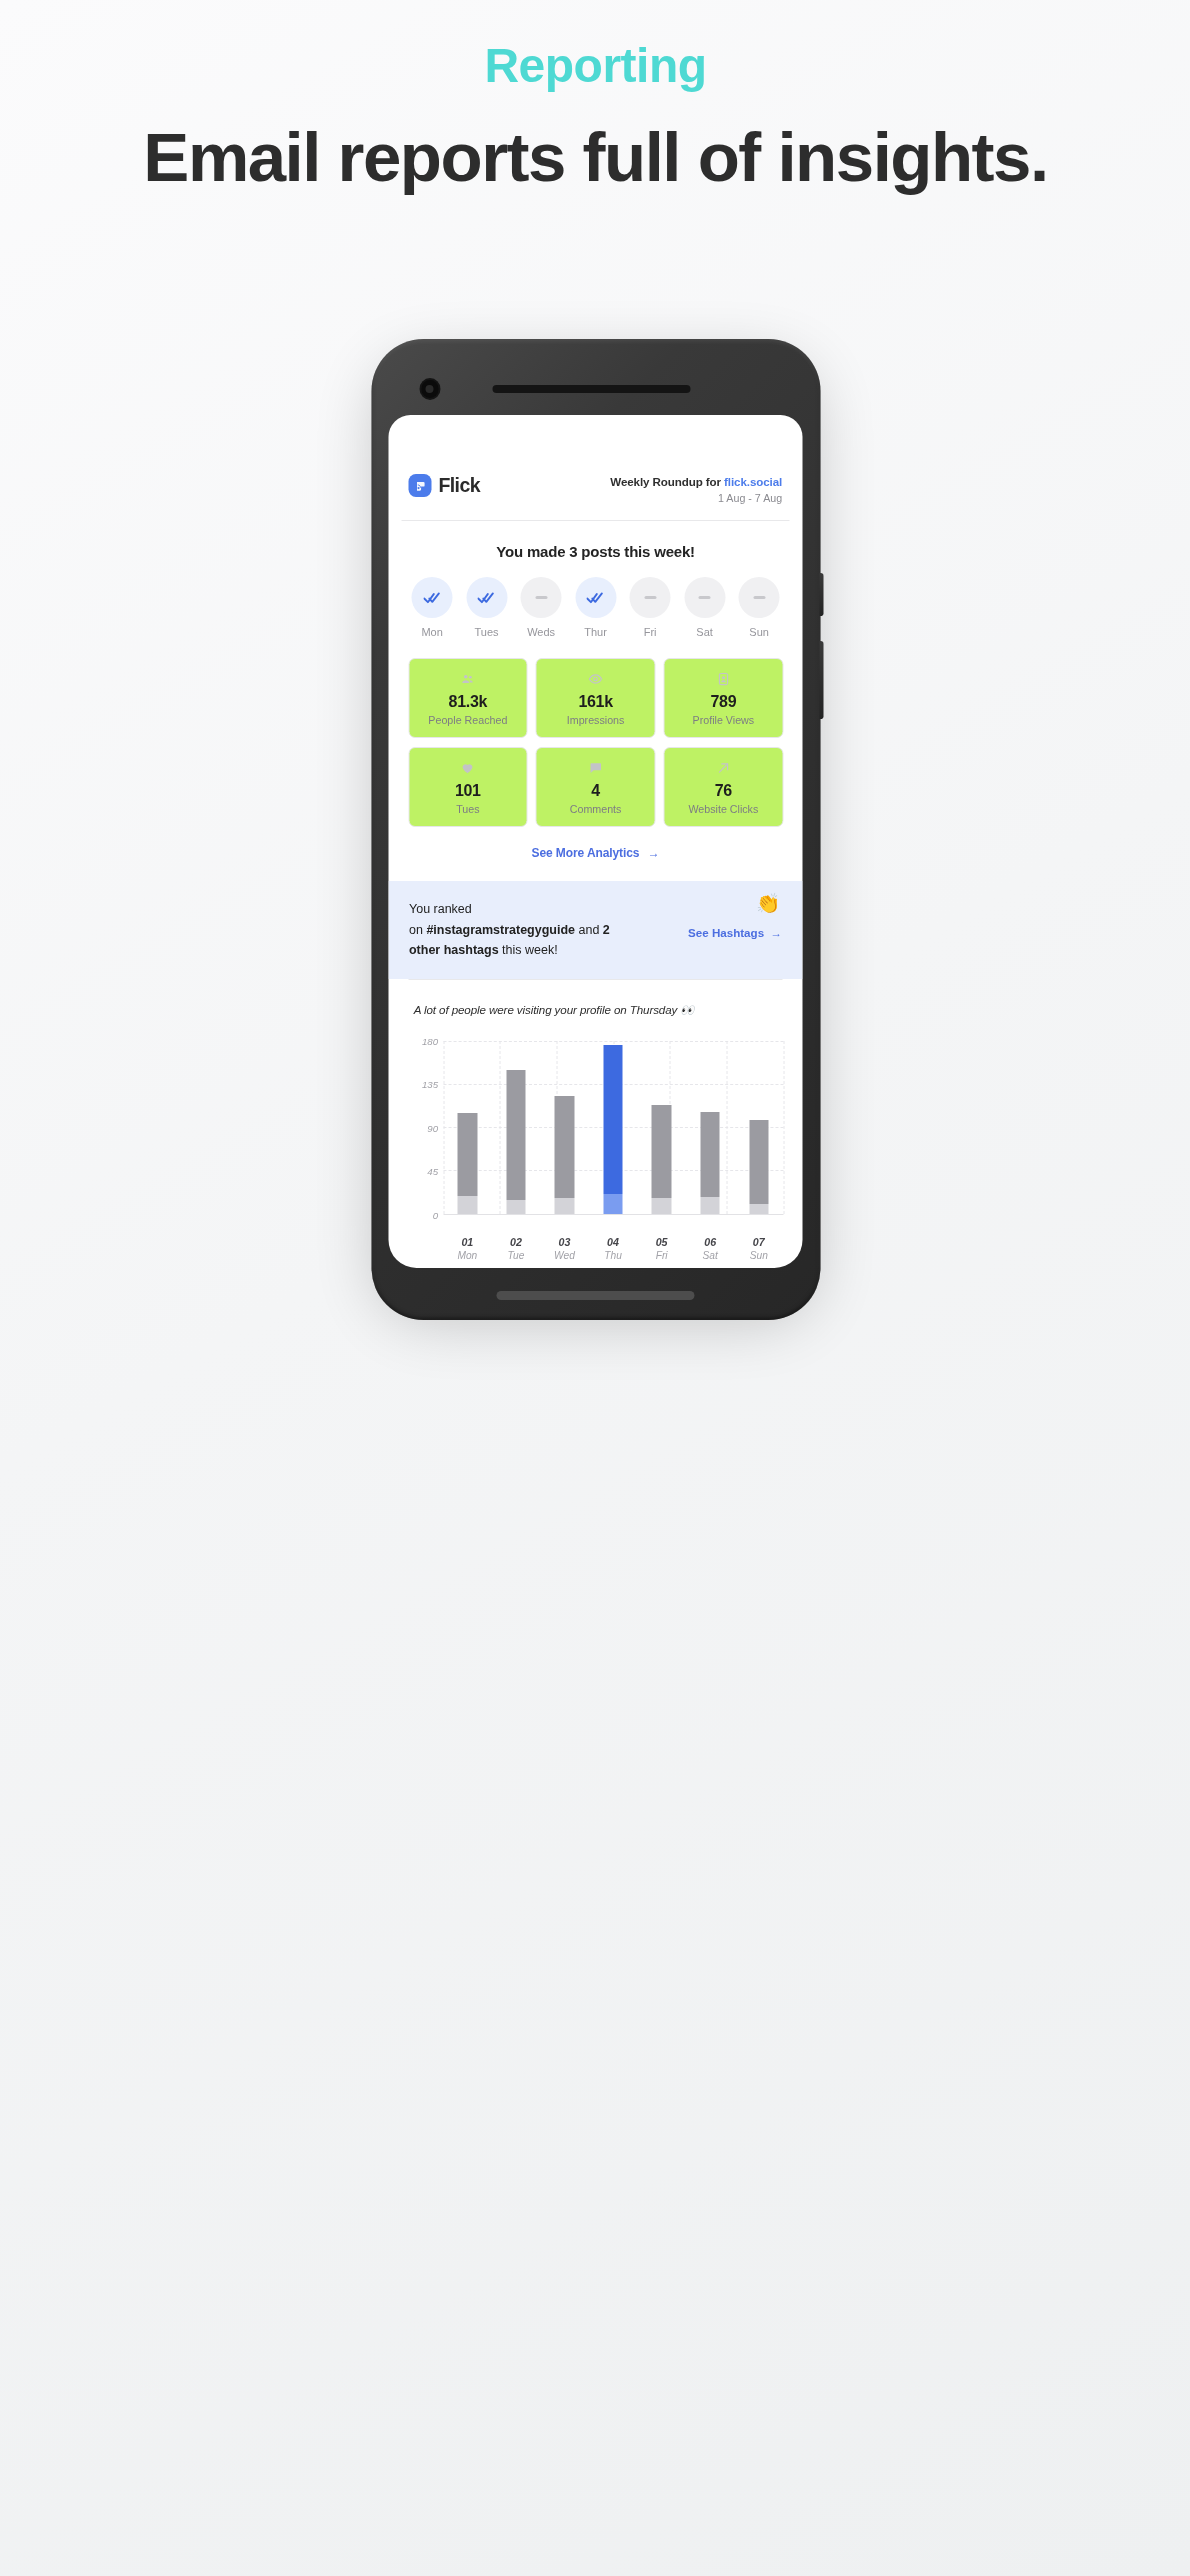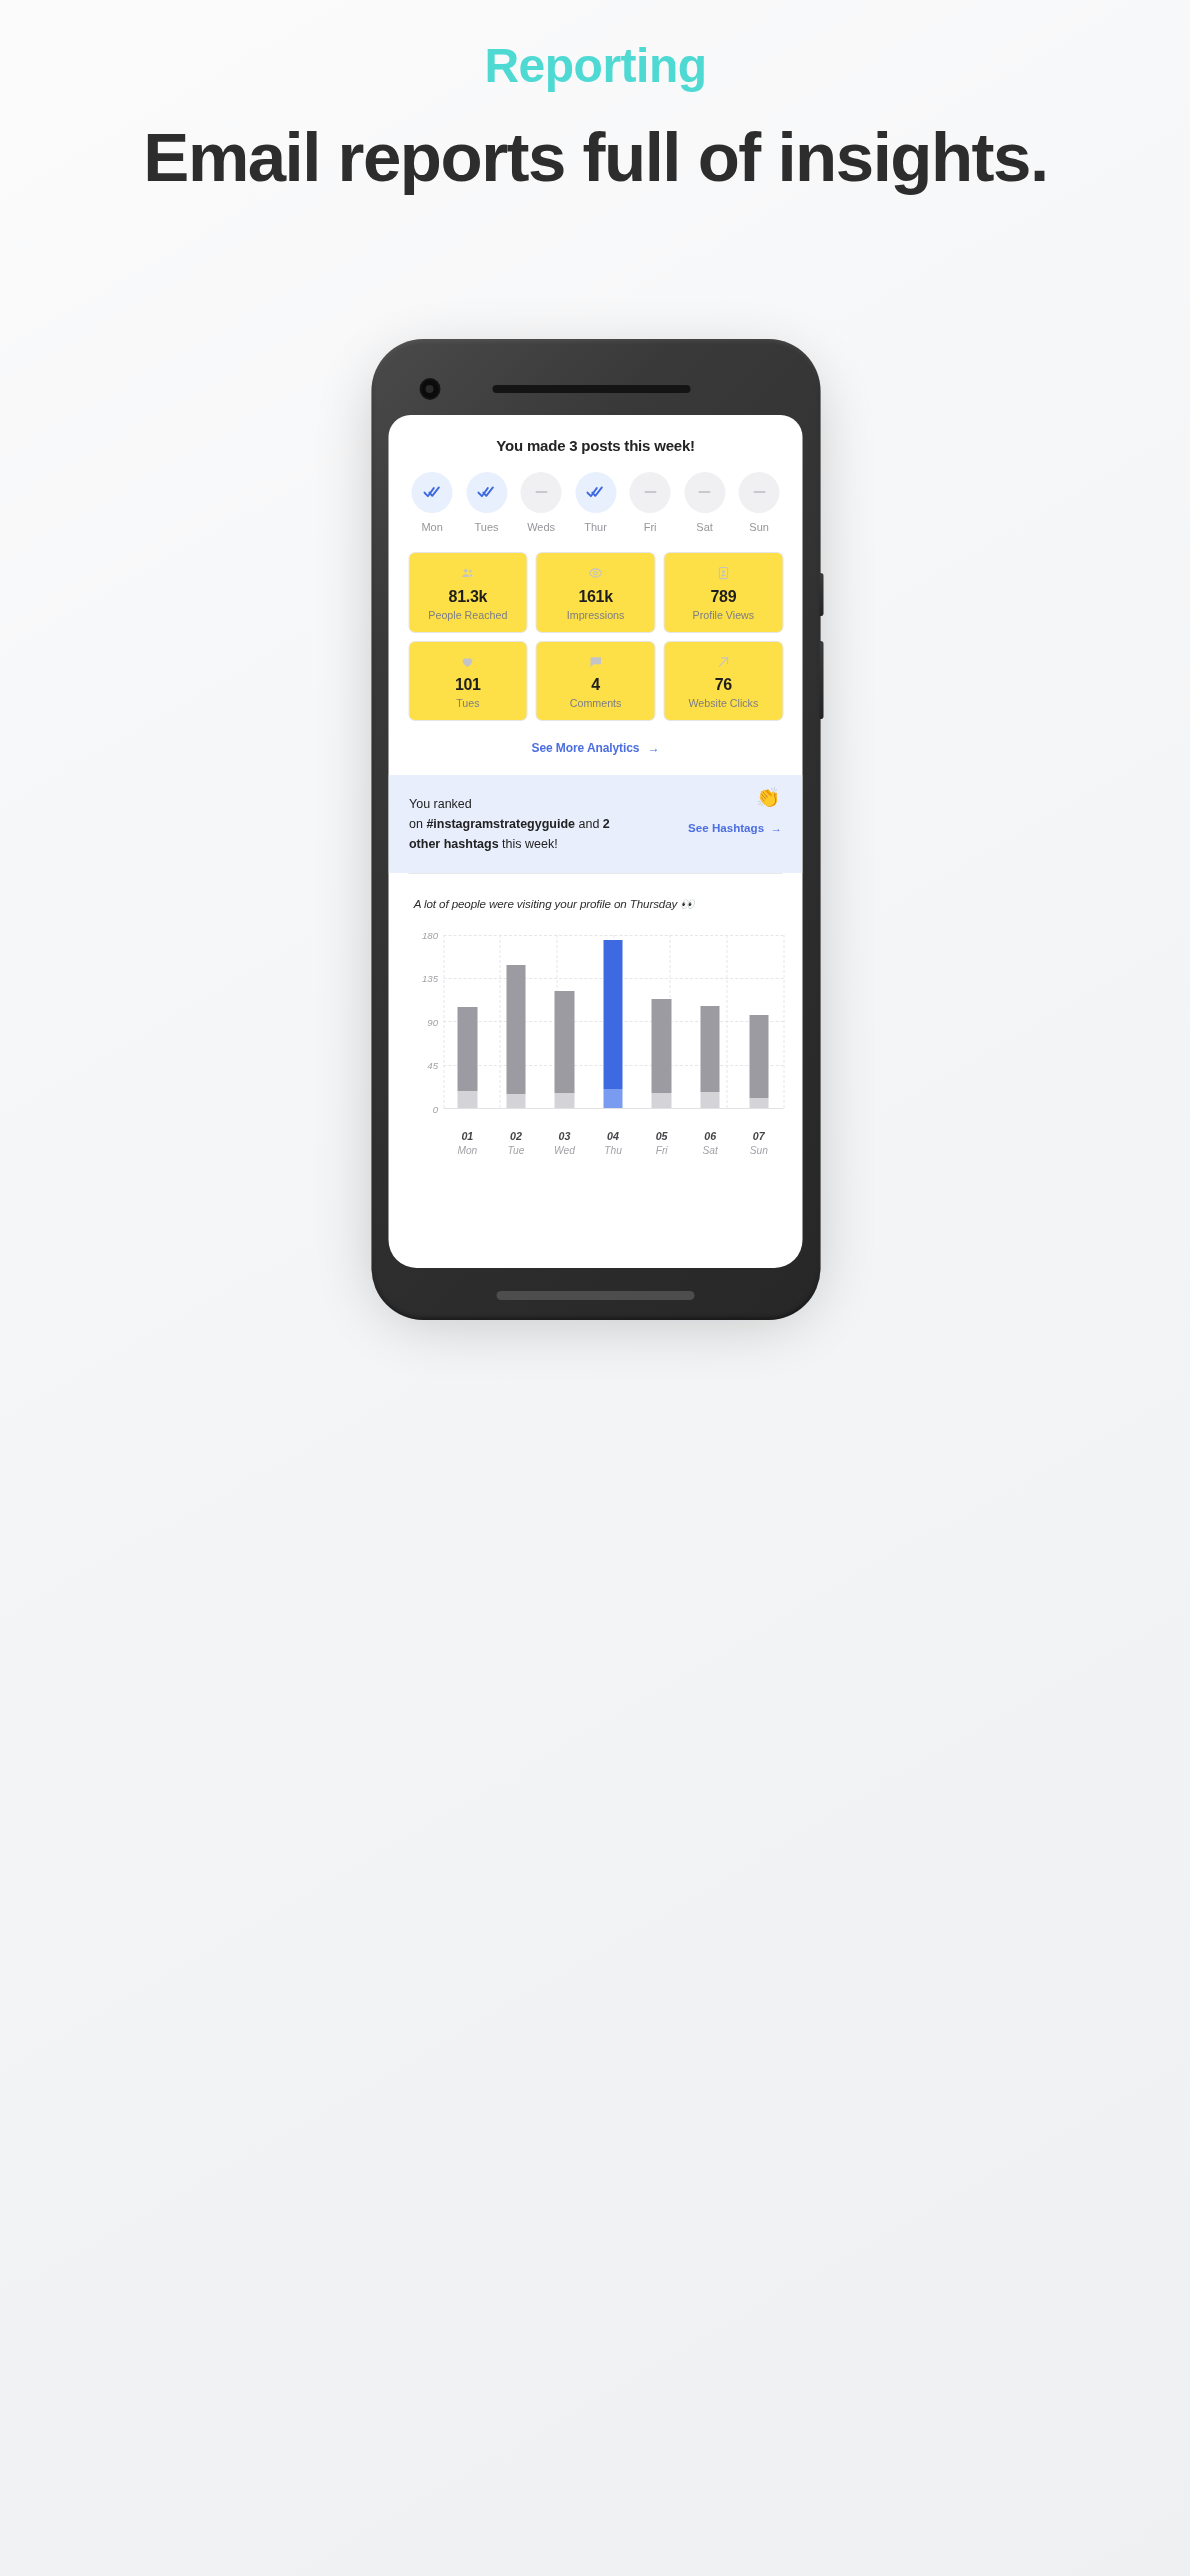--- a/index.html
+++ b/index.html
@@ -203,21 +203,21 @@
     display: grid;
     grid-template-columns: 1fr 1fr 1fr;
     gap: 8.3px;
     padding: 19.5px 6.5px 0 6.5px;
   }
   .stat-card {
     border: 0.9px solid #e6e6e9;
     border-radius: 6.5px;
     padding: 12px 3.7px 11px 3.7px;
     text-align: center;
-    background: #fde047;
+    background: #bef264;
   }
   .stat-icon {
     height: 16px;
     display: flex;
     align-items: center;
     justify-content: center;
     color: #c3c3c8;
   }
   .stat-value {
     margin-top: 6.5px;
@@ -381,20 +381,38 @@
 <div class="phone-wrap">
   <div class="phone-shadow"></div>
   <div class="phone-body">
     <div class="phone-camera"></div>
     <div class="phone-speaker"></div>
     <div class="phone-navbar"></div>
 
     <div class="phone-screen">
       <div class="email">
 
+        <div class="email-header">
+          <div class="brand">
+            <span class="brand-mark">
+              <svg width="14" height="14" viewBox="0 0 24 24" fill="none">
+                <path d="M6 5h11a2 2 0 0 1 2 2v4a2 2 0 0 1-2 2h-4v5a2 2 0 0 1-2 2H6z" fill="#fff" opacity="0.95"></path>
+                <circle cx="8.6" cy="15.6" r="1.9" fill="#4c7ceb"></circle>
+                <path d="M8 10.2c2.2 0 4 1.8 4 4" stroke="#4c7ceb" stroke-width="1.7" fill="none" stroke-linecap="round"></path>
+              </svg>
+            </span>
+            <span class="brand-name">Flick</span>
+          </div>
+          <div class="header-right">
+            <div class="roundup">
+              <span>Weekly Roundup for </span><span class="handle">flick.social</span>
+            </div>
+            <div class="daterange">1 Aug - 7 Aug</div>
+          </div>
+        </div>
 
         <div class="posts-title">You made 3 posts this week!</div>
 
         <div class="days-row">
           <div class="day-item">
             <div class="day-circle done">
               <svg width="17.6" height="17.6" viewBox="0 0 24 24" fill="none" stroke="#3d6ae0" stroke-width="2.6" stroke-linecap="round" stroke-linejoin="round">
                 <polyline points="1,13 6,18 14,7"></polyline>
                   <polyline points="8,13 12,17.5 21,6"></polyline>
               </svg>

